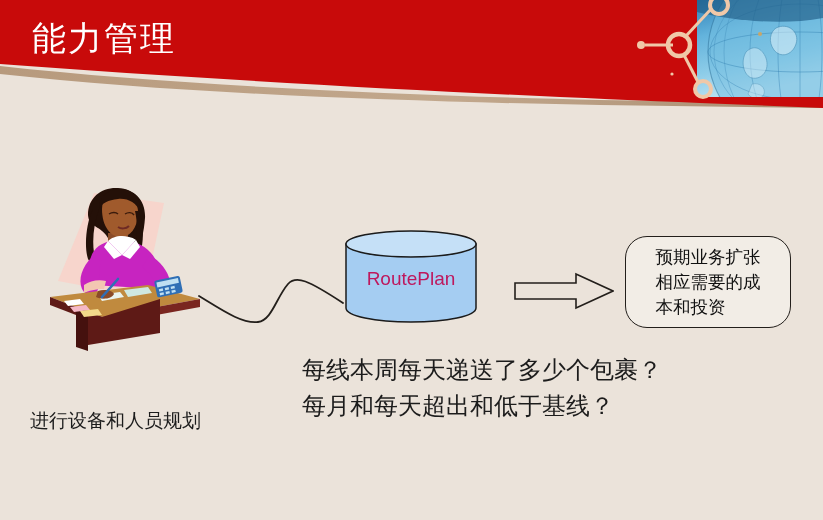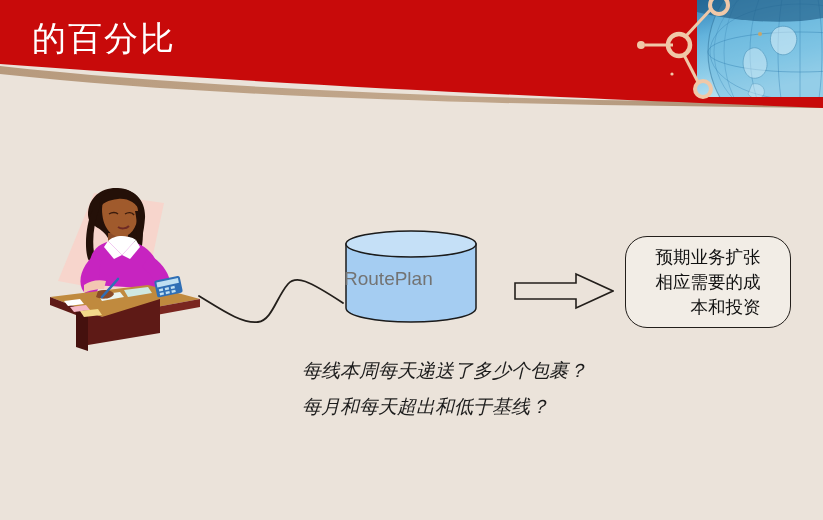--- a/index.html
+++ b/index.html
@@ -76,23 +76,23 @@
     left: 344px;
     top: 228px;
     width: 134px;
     height: 96px;
   }
   #cylinder-label {
     position: absolute;
     left: 344px;
     top: 268px;
     width: 134px;
-    text-align: left;
+    text-align: center;
     font-size: 19px;
-    color: #737373;
+    color: #be185d;
     font-family: "Liberation Sans", "DejaVu Sans", sans-serif;
   }
 
   #blockarrow {
     position: absolute;
     left: 514px;
     top: 272px;
     width: 100px;
     height: 38px;
   }
@@ -108,36 +108,35 @@
     background: #F2EDE6;
     box-sizing: border-box;
     display: flex;
     align-items: center;
     justify-content: center;
   }
   #result-text {
     font-size: 17.5px;
     line-height: 25px;
     color: #111111;
-    text-align: right;
+    text-align: left;
     padding: 0 6px;
   }
 
   #questions {
     position: absolute;
     left: 302px;
     top: 352px;
     width: 500px;
   }
   .q-line {
-    font-size: 19px;
+    font-size: 24px;
     line-height: 36px;
     color: #1C1C1C;
     white-space: nowrap;
-    font-style: italic;
   }
 </style>
 </head>
 <body>
 
 <div id="slide">
 
   <div id="header-band">
     <svg id="header-svg" width="823" height="110" viewBox="0 0 823 110">
       <defs>
@@ -192,21 +191,21 @@
         <line x1="686" y1="36" x2="712" y2="8" stroke-width="3"></line>
         <line x1="684" y1="55" x2="699" y2="84" stroke-width="3"></line>
         <circle cx="679" cy="45" r="11" stroke-width="4.5"></circle>
         <circle cx="641" cy="45" r="4" fill="#F0C8A8" stroke="none"></circle>
         <circle cx="703" cy="89" r="8" stroke-width="4"></circle>
         <circle cx="719" cy="5" r="9" stroke-width="4"></circle>
         <circle cx="672" cy="74" r="1.6" fill="#F0C8A8" stroke="none"></circle>
       </g>
     </svg>
 
-    <div id="title">的百分比</div>
+    <div id="title">能力管理</div>
   </div>
 
   <svg id="clipart" viewBox="0 0 170 170">
 
     <path d="M58,8 L128,18 L108,112 L22,96 Z" fill="#F7D5CC"></path>
 
     <path d="M52,30 C52,12 66,2 82,3 C99,4 110,16 109,33 C108,48 104,62 100,74
              C97,82 88,84 84,78 C80,70 76,58 70,50 C62,40 53,42 52,30 Z" fill="#241008"></path>
 
     <path d="M72,48 L92,48 L92,66 L72,66 Z" fill="#8A4B28"></path>
@@ -260,20 +259,21 @@
       <rect x="2" y="2" width="22" height="5" fill="#BFE0F2"></rect>
       <rect x="3" y="9" width="4" height="2.4" fill="#BFE0F2"></rect>
       <rect x="9" y="9" width="4" height="2.4" fill="#BFE0F2"></rect>
       <rect x="15" y="9" width="4" height="2.4" fill="#BFE0F2"></rect>
       <rect x="3" y="13" width="4" height="2.4" fill="#BFE0F2"></rect>
       <rect x="9" y="13" width="4" height="2.4" fill="#BFE0F2"></rect>
       <rect x="15" y="13" width="4" height="2.4" fill="#BFE0F2"></rect>
     </g>
   </svg>
 
+  <div id="caption">进行设备和人员规划</div>
 
   <svg id="connector" viewBox="0 0 150 80">
     <path d="M3,38 C26,52 46,66 62,64 C76,62 80,40 92,26 C100,17 112,22 147,45" fill="none" stroke="#231F1B" stroke-width="1.8" stroke-linecap="round"></path>
   </svg>
 
   <svg id="cylinder" viewBox="0 0 134 96">
     <path d="M2,16 L2,80 C2,88 31,94 67,94 C103,94 132,88 132,80 L132,16 Z" fill="#A5CDF2" stroke="#1B1B1B" stroke-width="1.5"></path>
     <ellipse cx="67" cy="16" rx="65" ry="13" fill="#C5E0F7" stroke="#1B1B1B" stroke-width="1.5"></ellipse>
   </svg>
   <div id="cylinder-label">RoutePlan</div>

